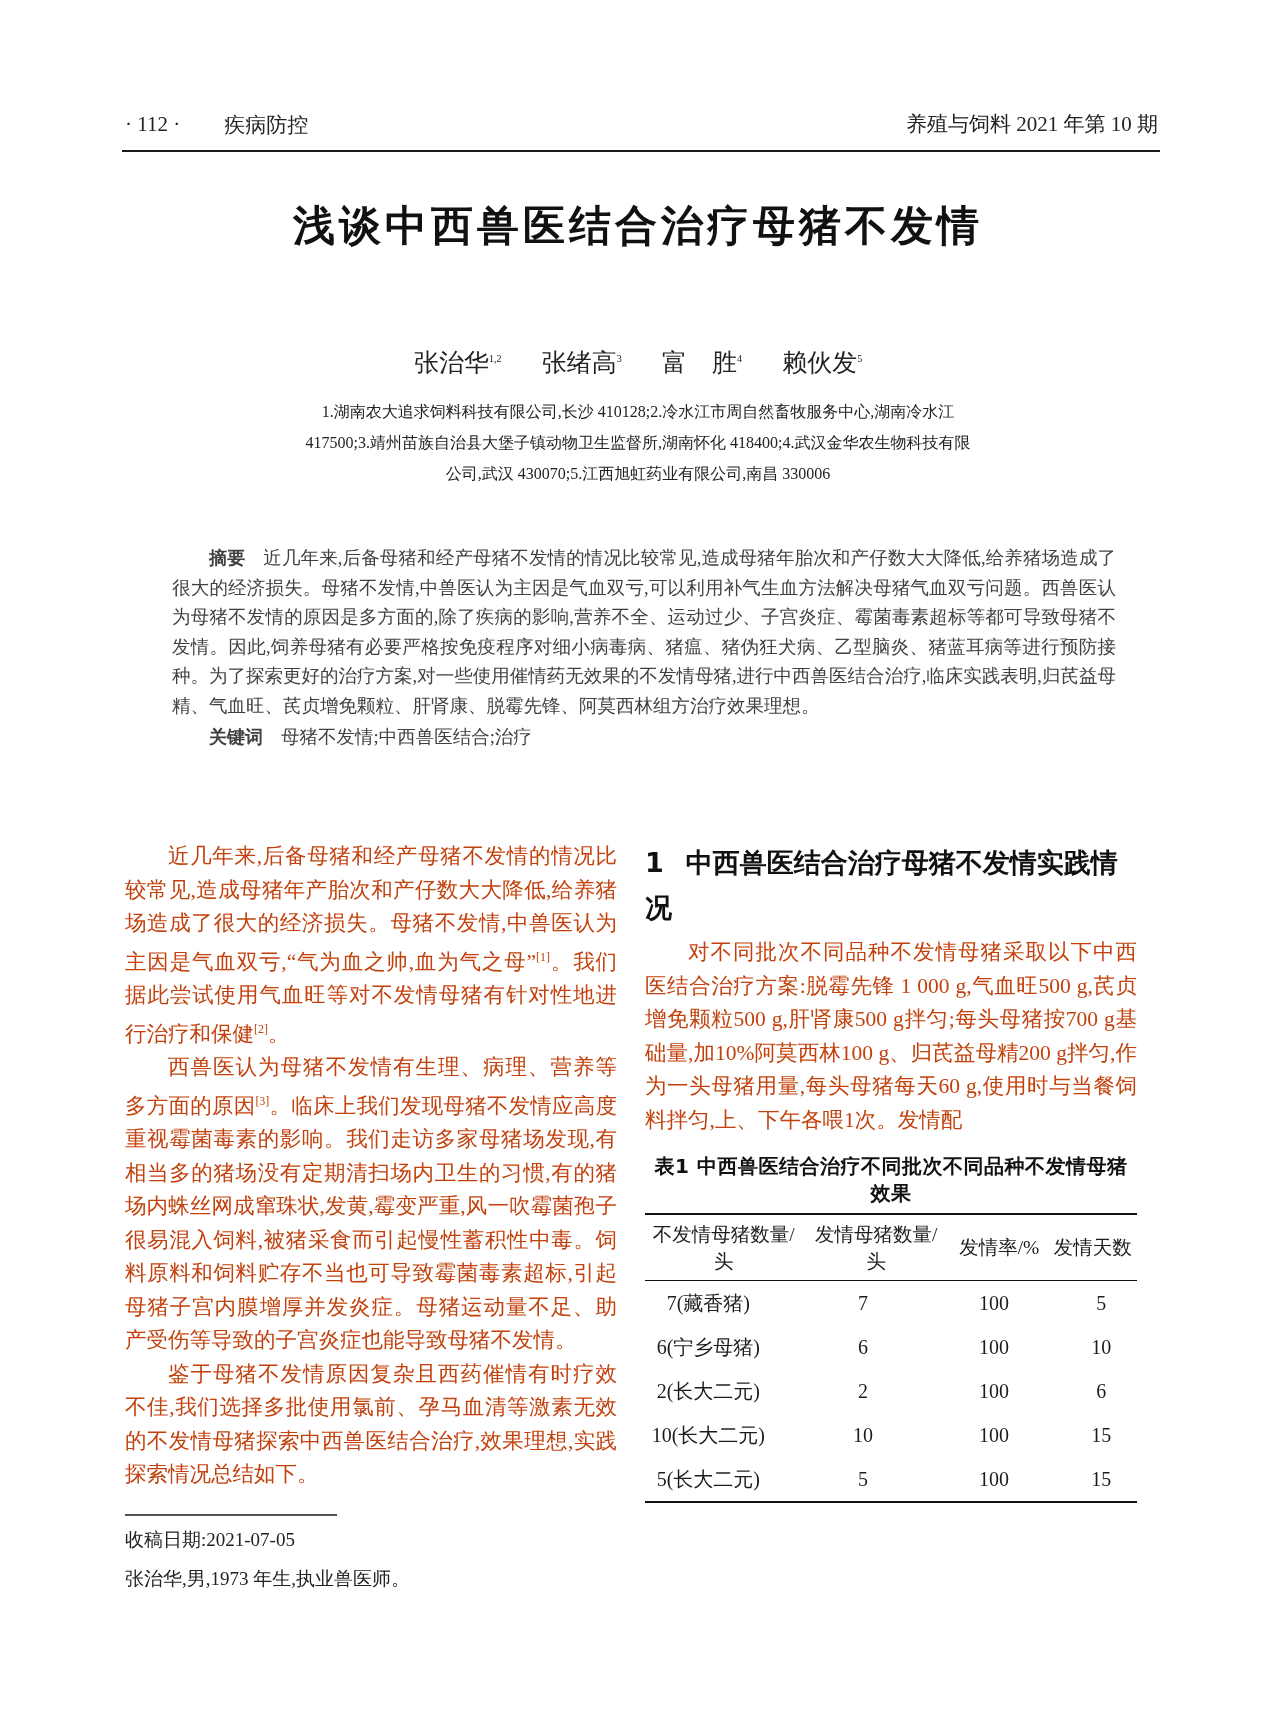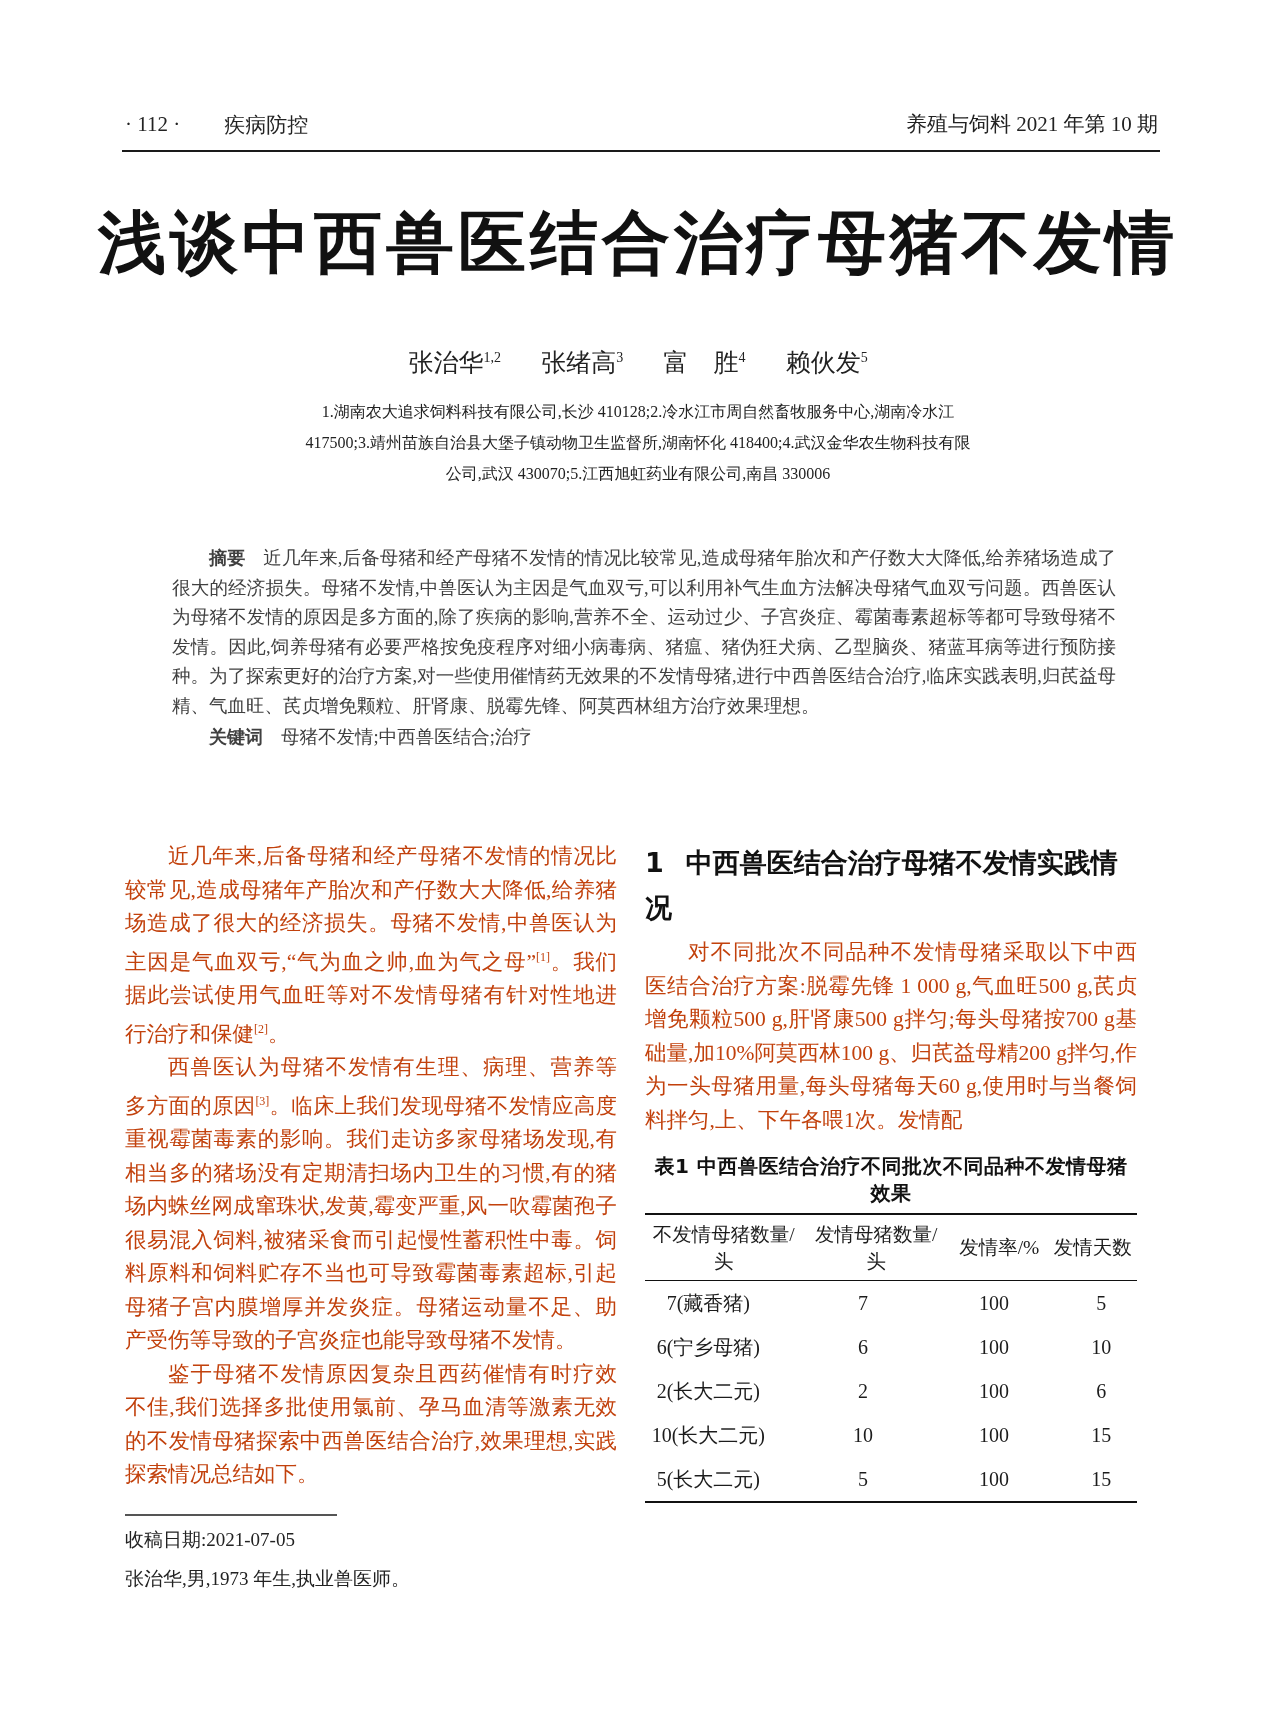--- a/index.html
+++ b/index.html
@@ -23,28 +23,28 @@
   .header-rule {
     position:absolute; top:150px; left:122px; right:116px;
     border-top:2px solid #1a1a1a;
   }
 
   
   .article-title {
     position:absolute; top:198px; left:0; width:100%;
     text-align:center;
     font-family:"DejaVu Sans","Liberation Sans",sans-serif;
-    font-weight:900; font-size:68px; letter-spacing:4px; color:#111;
+    font-weight:900; font-size:42px; letter-spacing:4px; color:#111;
   }
   .authors {
     position:absolute; top:346px; left:0; width:100%;
     text-align:center; font-size:25px; color:#222;
   }
   .authors .author { margin:0 17px; white-space:nowrap; }
-  .authors sup { font-size:14px; }
+  .authors sup { font-size:10px; }
   .affiliations {
     position:absolute; top:396px; left:118px; width:1040px;
     text-align:center; font-size:16px; line-height:31px; color:#222;
   }
 
   
   .abstract-block {
     position:absolute; top:543px; left:172px; width:944px;
     font-size:18.5px; line-height:29.5px; text-align:justify; color:#404040;
   }

